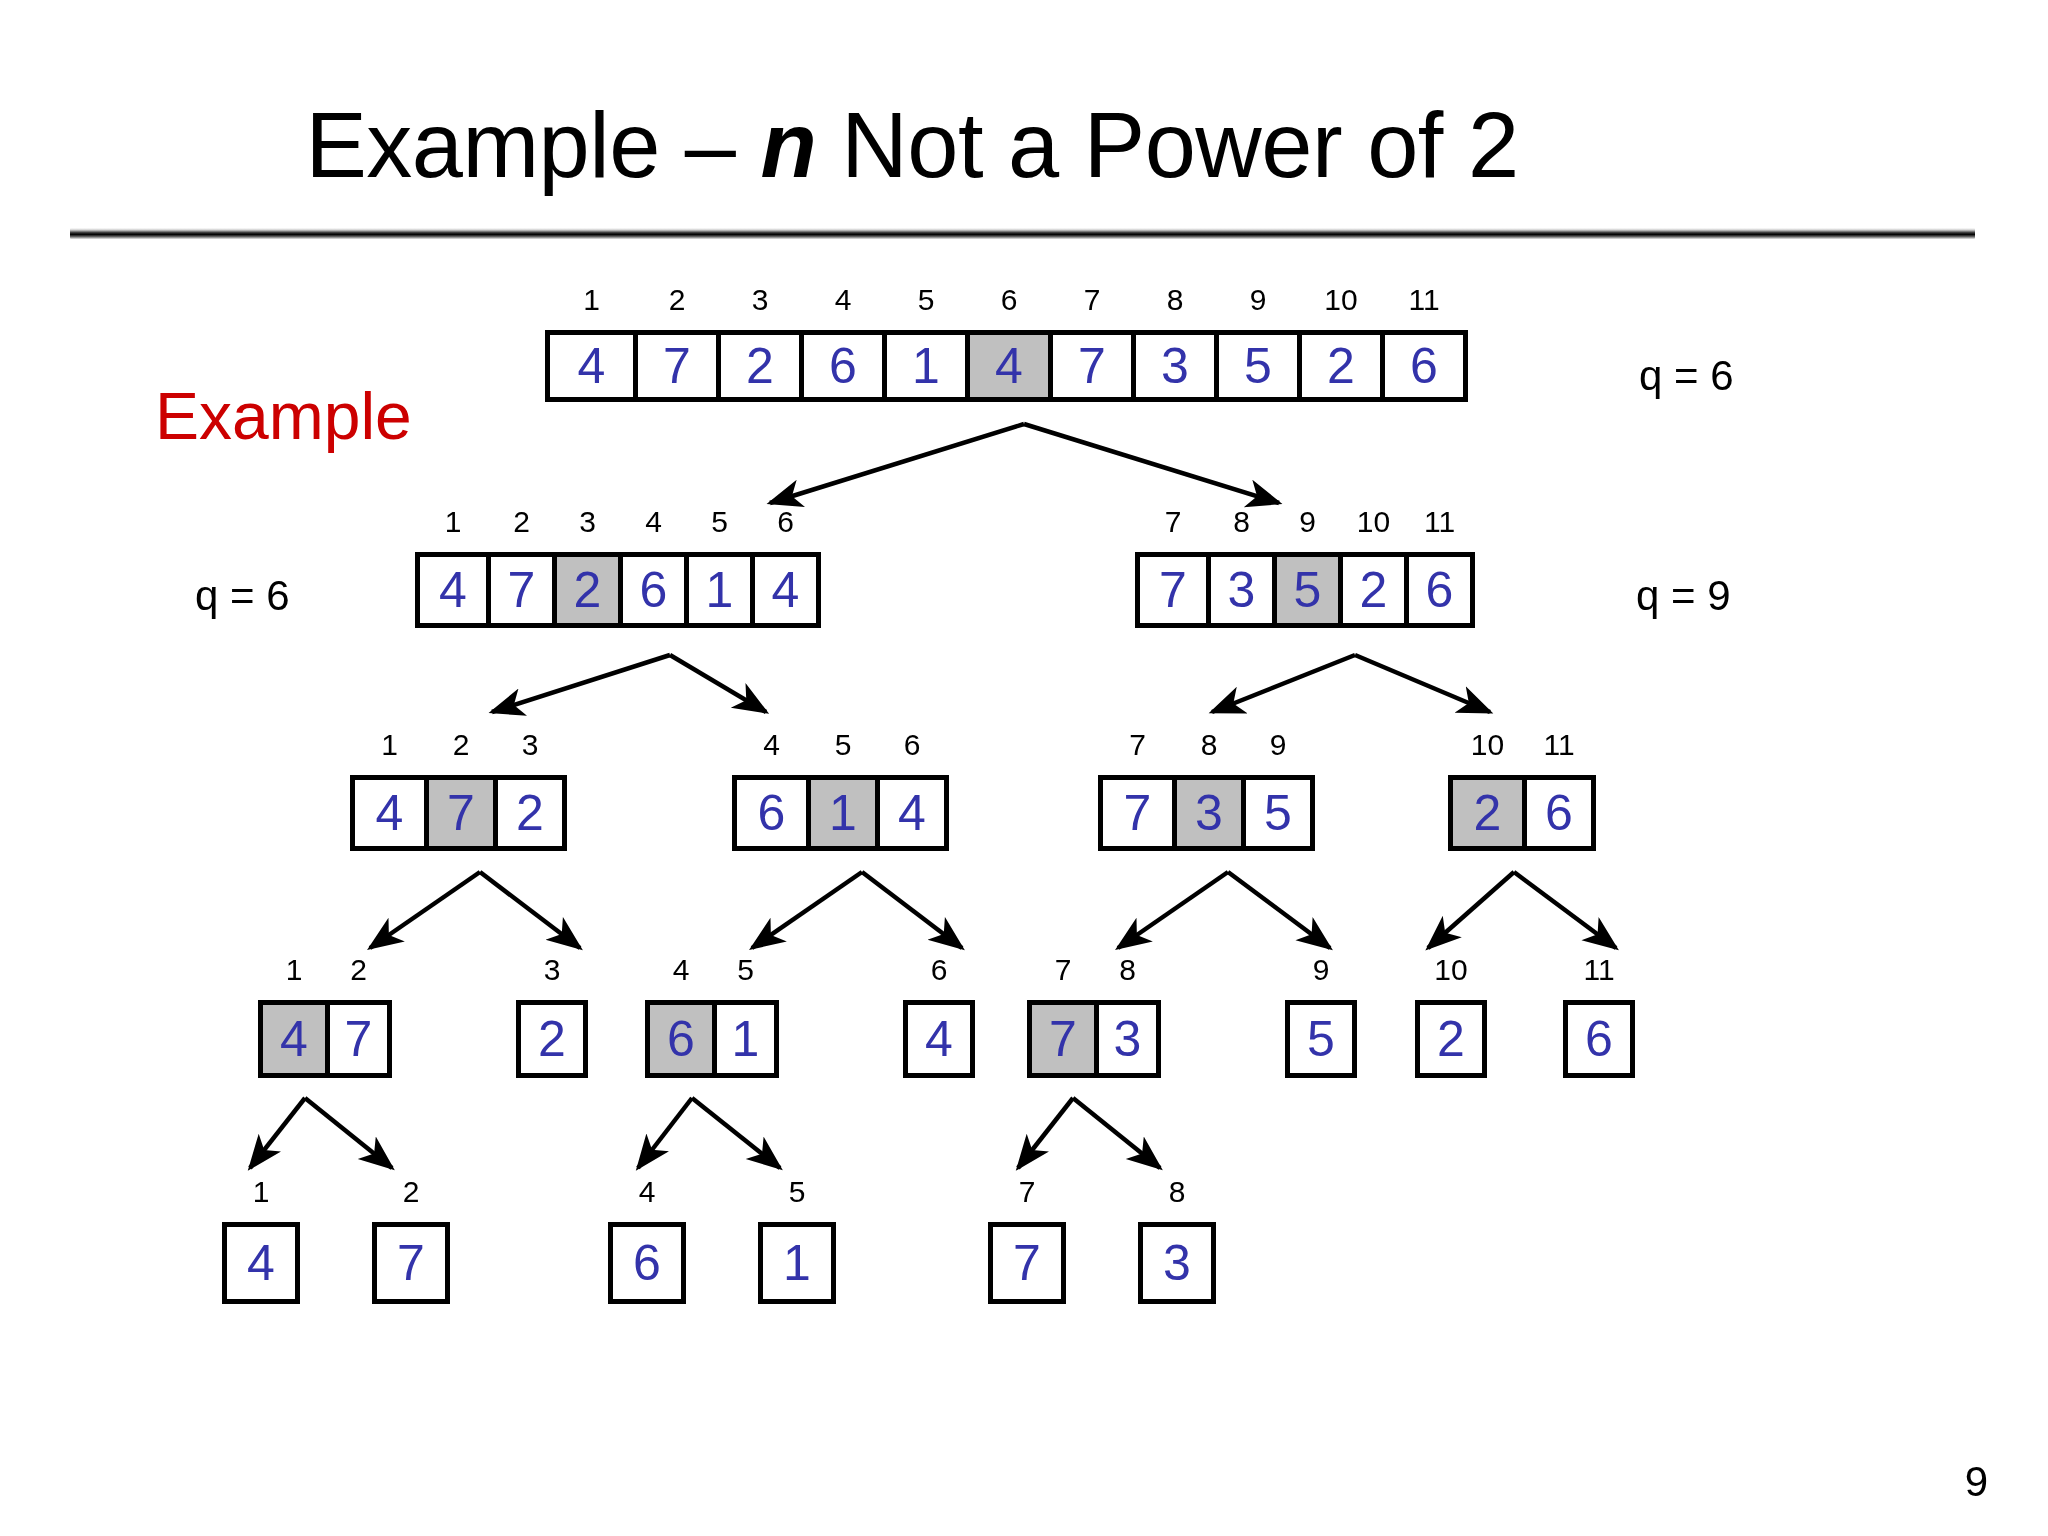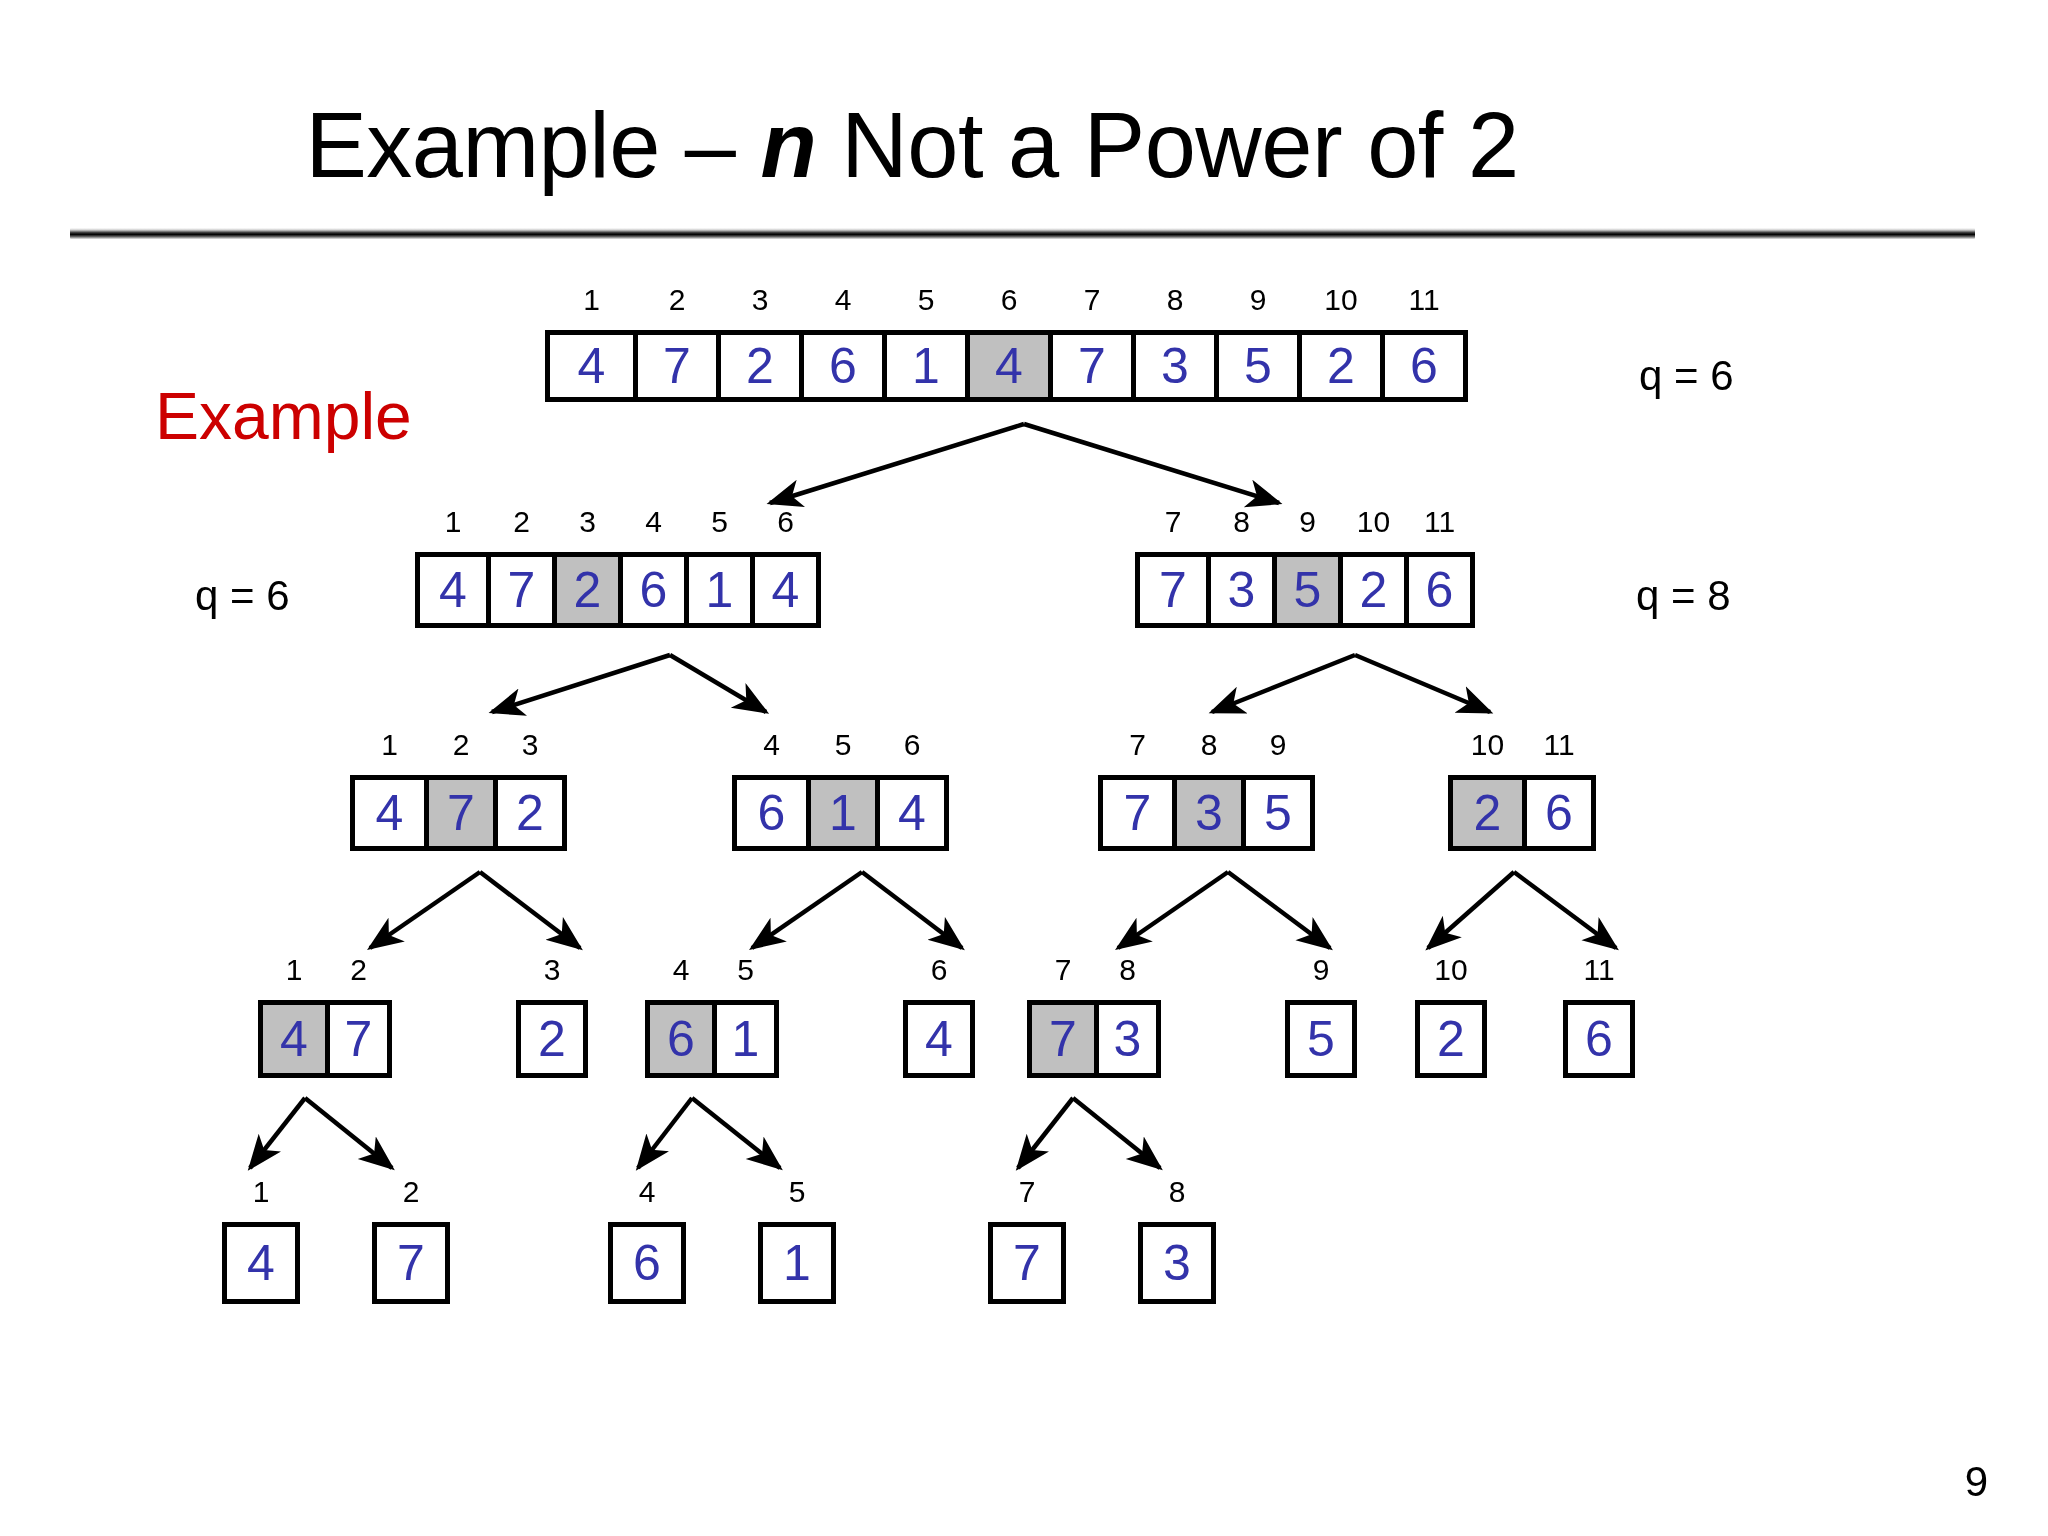--- a/index.html
+++ b/index.html
@@ -120,21 +120,21 @@
 <h1 id="slide-title">
   <span>Example – </span><span class="ital">n</span><span> Not a Power of 2</span>
 </h1>
 
 <div id="title-rule"></div>
 
 <div id="divide-label">Example</div>
 
 <div class="qlabel" id="q-top" style="left:1630px; top:352px;margin-left:9px;">q = 6</div>
 <div class="qlabel" id="q-left" style="left:195px; top:572px;">q = 6</div>
-<div class="qlabel" id="q-right" style="left:1636px; top:572px;">q = 8</div>
+<div class="qlabel" id="q-right" style="left:1636px; top:572px;">q = 9</div>
 
 <svg id="arrow-layer" viewBox="0 0 2048 1536" xmlns="http://www.w3.org/2000/svg">
   <defs>
     <marker id="ah" markerWidth="9" markerHeight="9" refX="7.2" refY="3.2" orient="auto" markerUnits="strokeWidth">
       <path d="M0,0 L8,3.2 L0,6.4 L2.1,3.2 z" fill="#000000"></path>
     </marker>
   </defs>
   <g stroke="#000000" stroke-width="4.5" fill="none" marker-end="url(#ah)">
 
     <line x1="1024" y1="424" x2="770" y2="503"></line>

